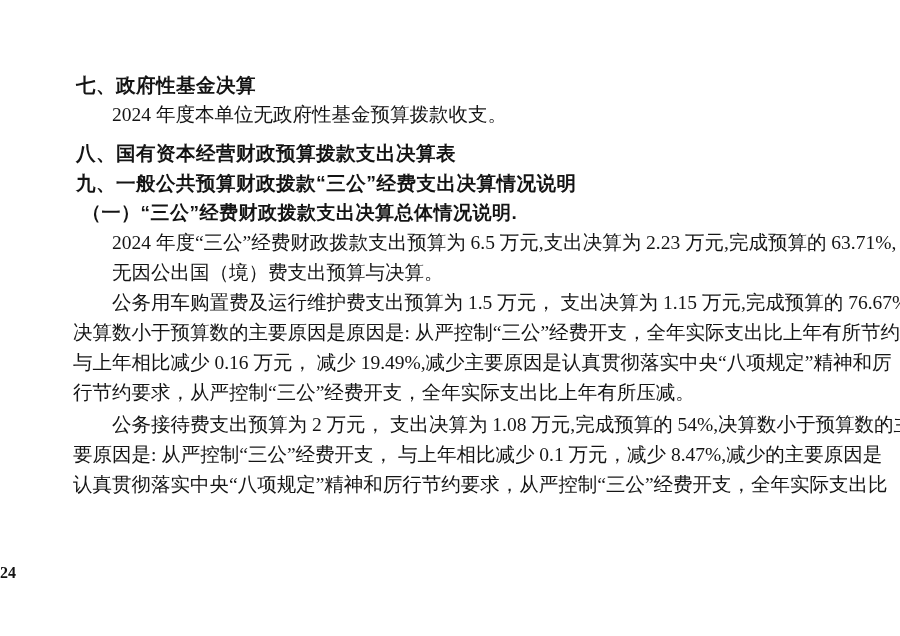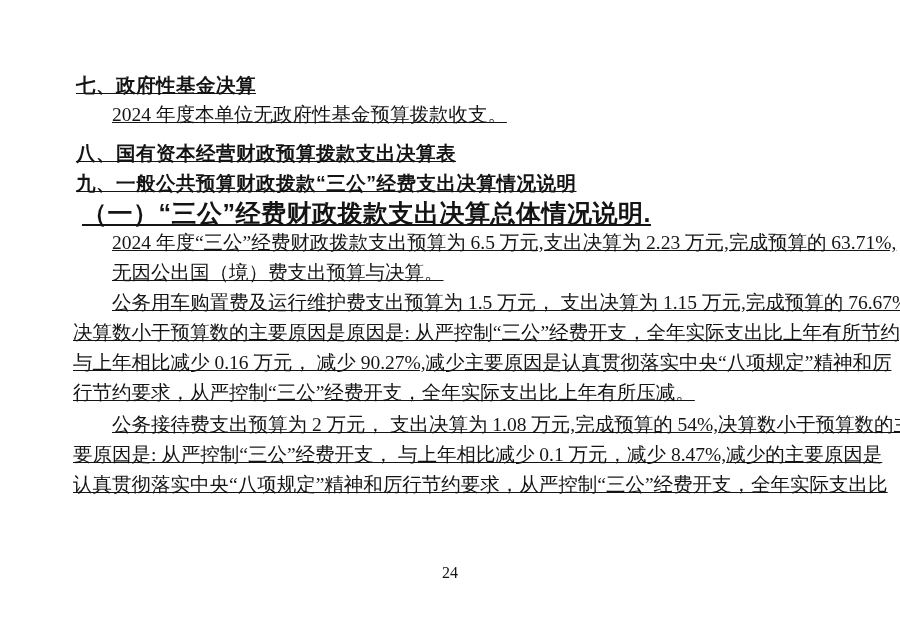--- a/index.html
+++ b/index.html
@@ -19,47 +19,46 @@
     left: 73px;
     top: 70px;
     width: 812px;
   }
   .line {
     white-space: nowrap;
     font-family: "Liberation Serif", "DejaVu Serif", serif;
     font-size: 19.5px;
     line-height: 30px;
     color: #141414;
-    text-decoration: underline;
   }
   .h1 {
     font-family: "Liberation Sans", "DejaVu Sans", sans-serif;
     font-weight: 700;
     font-size: 19.5px;
     margin-left: 3px;
     letter-spacing: 0.5px;
   }
   .h2 {
     font-family: "Liberation Sans", "DejaVu Sans", sans-serif;
     font-weight: 700;
-    font-size: 25px;
+    font-size: 19px;
     margin-left: 9px;
     letter-spacing: 0.5px;
   }
   .indent {
     text-indent: 39px;
   }
   .mt8 { margin-top: 8px; }
   .mt2 { margin-top: 2px; }
   .footer {
     position: absolute;
     left: 0;
     right: 0;
     top: 562px;
-    text-align: center;
+    font-weight: bold;
   }
   .page-num {
     font-family: "Liberation Serif", "DejaVu Serif", serif;
     font-size: 16px;
     line-height: 22px;
     color: #141414;
   }
 </style>
 </head>
 <body>
@@ -68,21 +67,21 @@
   <div class="content">
     <div class="line h1">七、政府性基金决算</div>
     <div class="line indent">2024 年度本单位无政府性基金预算拨款收支。</div>
     <div class="line h1 mt8">八、国有资本经营财政预算拨款支出决算表</div>
     <div class="line h1">九、一般公共预算财政拨款“三公”经费支出决算情况说明</div>
     <div class="line h2">（一）“三公”经费财政拨款支出决算总体情况说明.</div>
     <div class="line indent">2024 年度“三公”经费财政拨款支出预算为 6.5 万元,支出决算为 2.23 万元,完成预算的 63.71%,</div>
     <div class="line indent">无因公出国（境）费支出预算与决算。</div>
     <div class="line indent">公务用车购置费及运行维护费支出预算为 1.5 万元， 支出决算为 1.15 万元,完成预算的 76.67%,</div>
     <div class="line">决算数小于预算数的主要原因是原因是: 从严控制“三公”经费开支，全年实际支出比上年有所节约,</div>
-    <div class="line">与上年相比减少 0.16 万元， 减少 90.27%,减少主要原因是认真贯彻落实中央“八项规定”精神和厉</div>
+    <div class="line">与上年相比减少 0.16 万元， 减少 19.49%,减少主要原因是认真贯彻落实中央“八项规定”精神和厉</div>
     <div class="line">行节约要求，从严控制“三公”经费开支，全年实际支出比上年有所压减。</div>
     <div class="line indent mt2">公务接待费支出预算为 2 万元， 支出决算为 1.08 万元,完成预算的 54%,决算数小于预算数的主</div>
     <div class="line">要原因是: 从严控制“三公”经费开支， 与上年相比减少 0.1 万元，减少 8.47%,减少的主要原因是</div>
     <div class="line">认真贯彻落实中央“八项规定”精神和厉行节约要求，从严控制“三公”经费开支，全年实际支出比</div>
   </div>
   <div class="footer">
     <span class="page-num">24</span>
   </div>
 </div>
 

